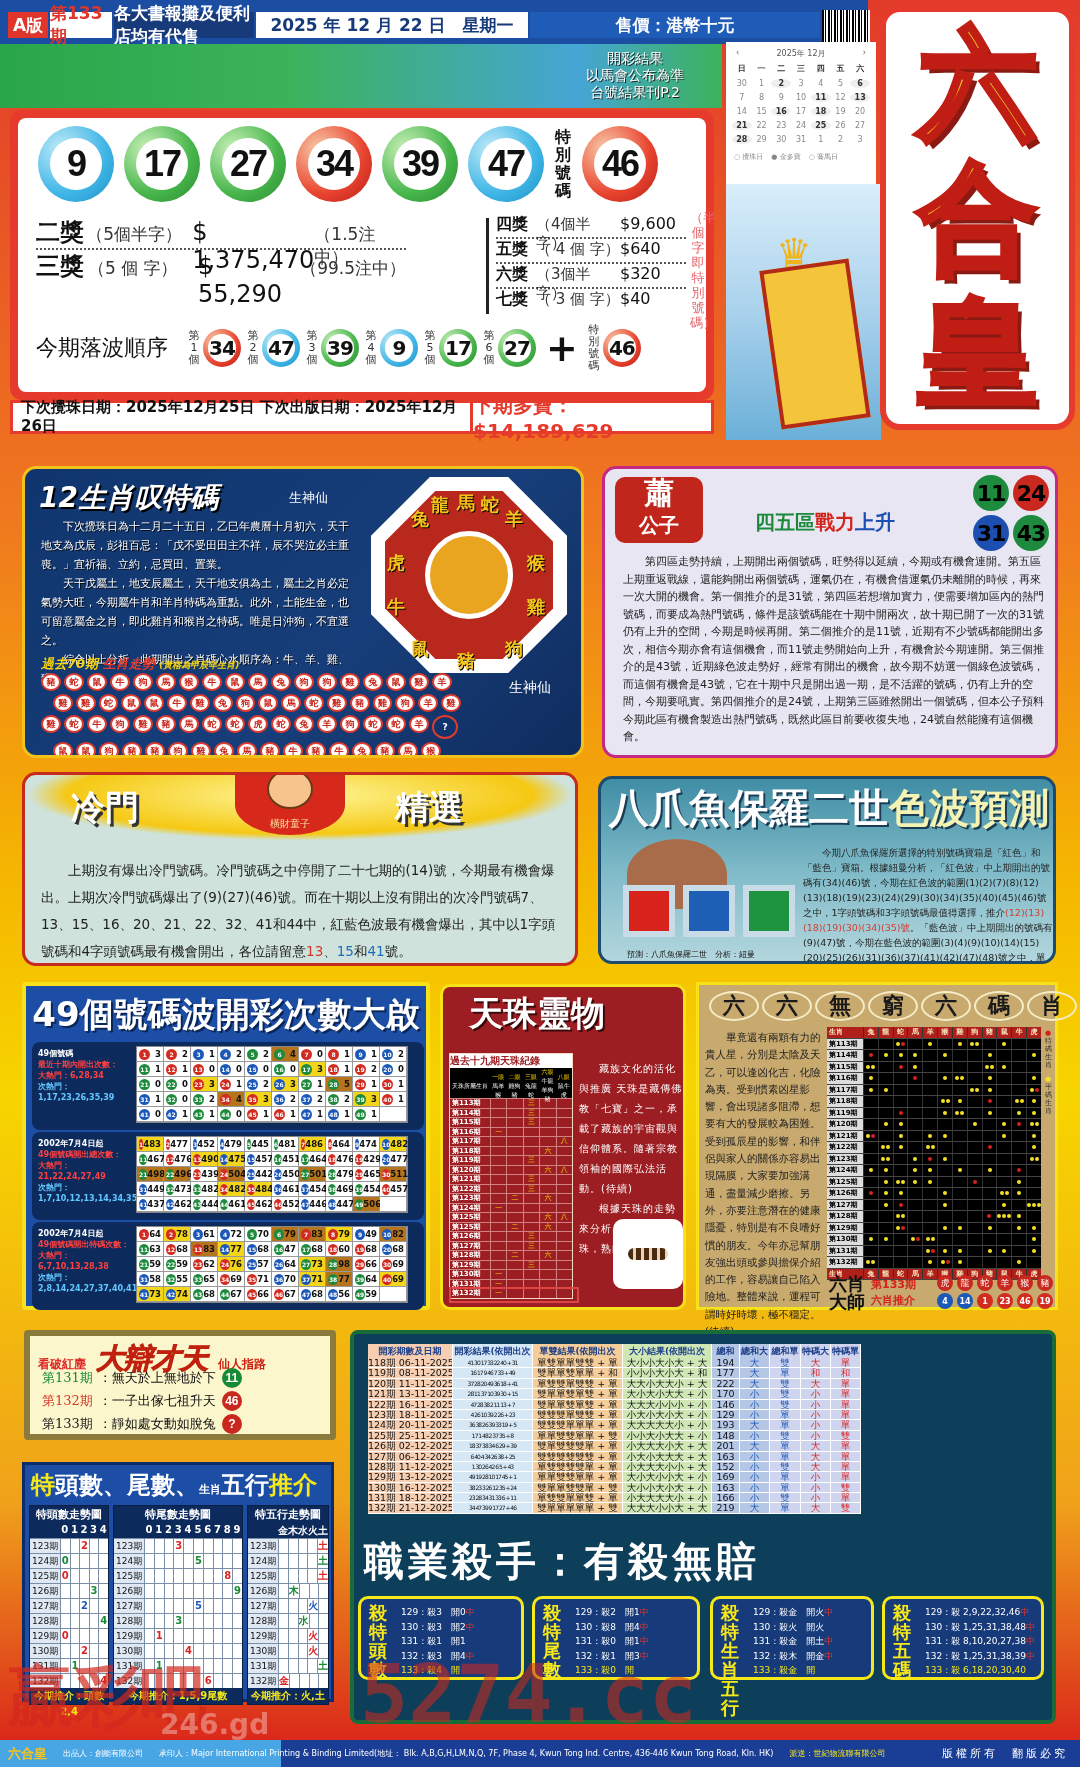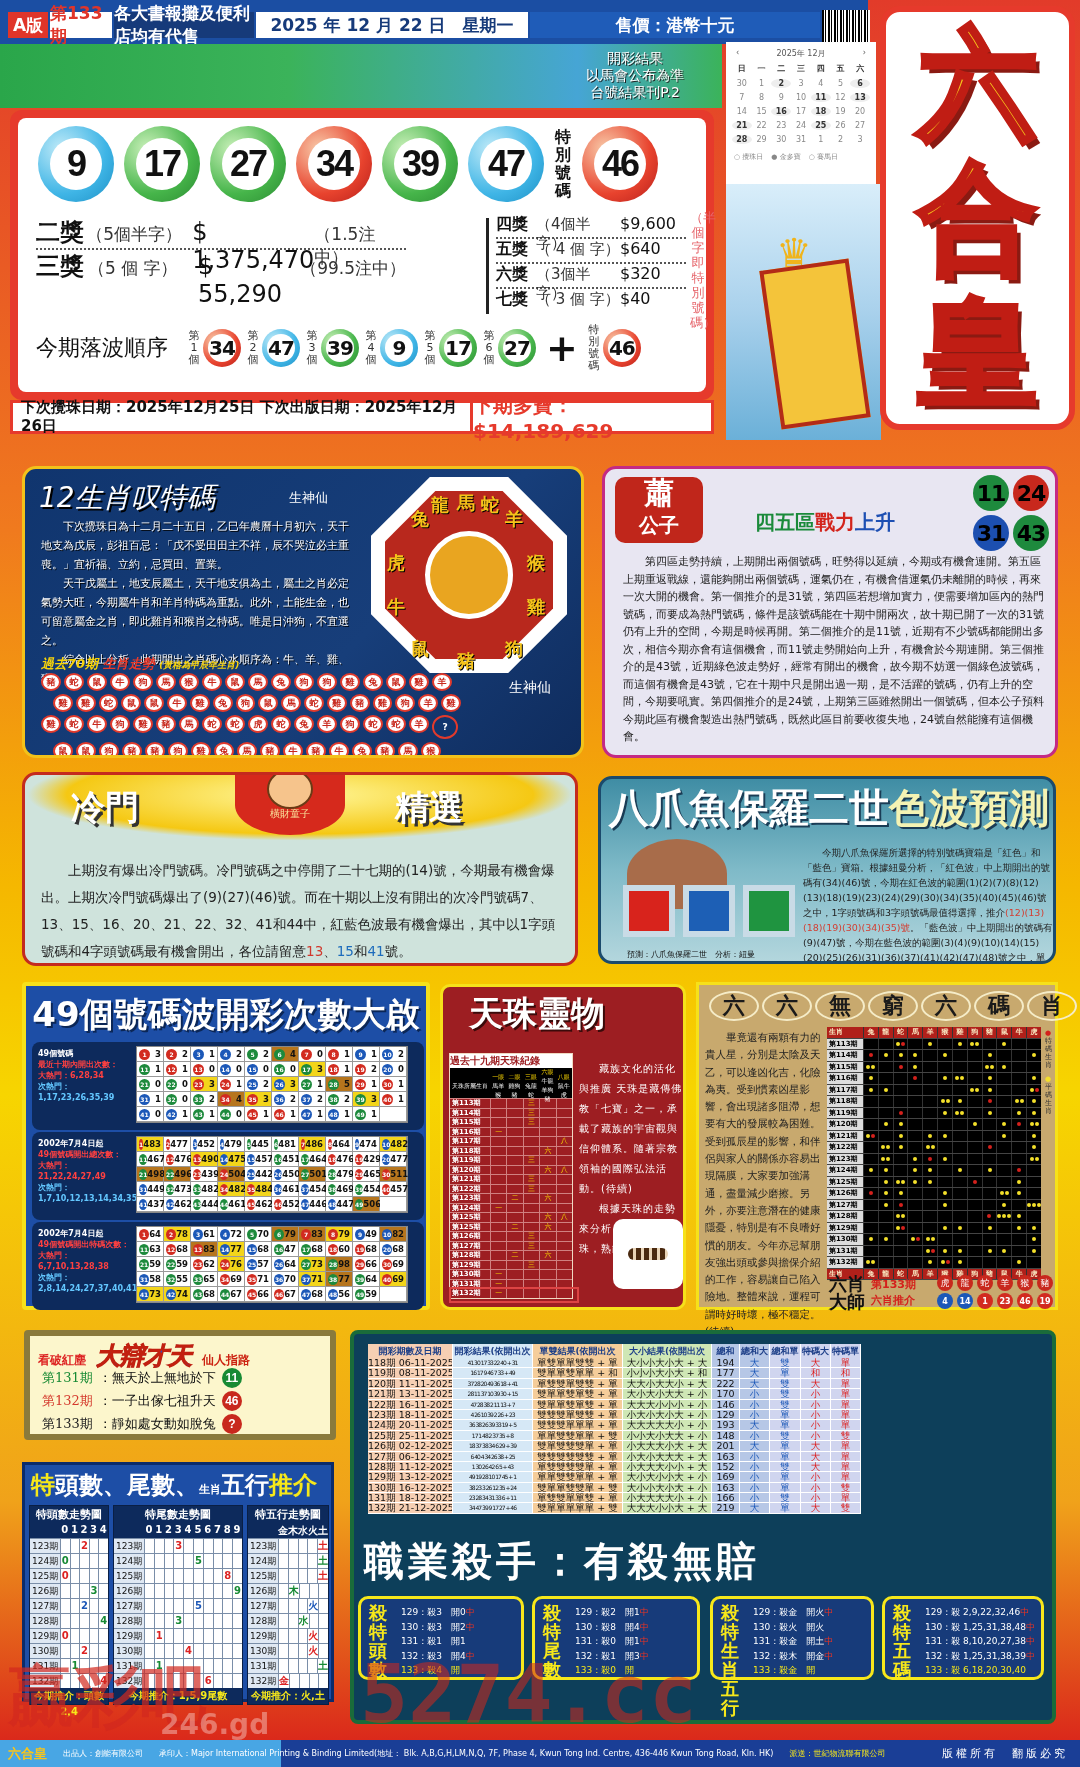--- a/index.html
+++ b/index.html
@@ -61,21 +61,21 @@
 #cal .legend{display:flex;gap:8px;padding:6px 8px;font-size:7px}
 #hero{left:726px;top:184px;width:155px;height:256px;background:linear-gradient(180deg,#d9eefa,#a9d1ec 50%,#6bb0d8)}
 #hero .bill{position:absolute;left:44px;top:80px;width:90px;height:160px;background:#f4c43a;border:4px solid #b32b17;transform:rotate(-8deg)}
 #hero .crown{position:absolute;left:50px;top:46px;font-size:40px;color:#f0b41c}
 #logo{left:880px;top:6px;width:195px;height:424px;background:#fff;border:6px solid #e63a2c;border-radius:20px;display:flex;flex-direction:column;align-items:center;justify-content:center}
 #logo span{font-size:118px;line-height:134px;font-weight:900;color:#f7c51b;-webkit-text-stroke:5px #c01d14;text-shadow:6px 6px 0 #8a1a12}
 
 .panel{position:absolute;border-radius:14px;overflow:hidden}
 
 #zodiac{left:22px;top:466px;width:562px;height:292px;background:linear-gradient(135deg,#10356e,#173e7a 60%,#0f2c5d);border:3px solid #f3c21a}
-#zodiac h2{position:absolute;left:14px;top:10px;font-size:28px;color:#fff;font-style:italic;font-weight:400;text-shadow:2px 2px 0 #000}
+#zodiac h2{position:absolute;left:14px;top:10px;font-size:28px;color:#fff;font-style:italic;font-weight:700;text-shadow:2px 2px 0 #000}
 #zodiac .auth{position:absolute;left:264px;top:20px;color:#fff;font-size:13px;font-family:"DejaVu Serif",serif}
 #zodiac .txt{position:absolute;left:16px;top:48px;width:316px;color:#fff;font-size:11px;line-height:19px;text-shadow:1px 1px 0 #000}
 #zodiac .txt p{text-indent:2em}
 .octa{position:absolute;left:338px;top:8px;width:196px;height:196px;background:#fff;clip-path:polygon(30% 0,70% 0,100% 30%,100% 70%,70% 100%,30% 100%,0 70%,0 30%)}
 .octa .ring{position:absolute;left:14px;top:14px;width:168px;height:168px;background:#b8281d;clip-path:polygon(30% 0,70% 0,100% 30%,100% 70%,70% 100%,30% 100%,0 70%,0 30%)}
 .octa .core{position:absolute;left:54px;top:54px;width:88px;height:88px;border-radius:50%;background:#e9a520;border:5px solid #fff}
 .octa .zl{position:absolute;font-size:18px;font-weight:900;color:#f5c31a;text-shadow:1px 1px 0 #000}
 #zodiac .past{position:absolute;left:16px;top:186px;font-size:13px;color:#f7d30b;font-style:italic;font-weight:bold}
 #zodiac .past b{color:#e83a2a}
 #zodiac .hexrows{position:absolute;left:16px;top:204px;width:420px}
@@ -92,21 +92,21 @@
 #xiao .hd .g{color:#1a8a3a}#xiao .hd .r{color:#d3241c}#xiao .hd .b{color:#1d4fb3}
 #xiao .picks{position:absolute;left:368px;top:6px;display:grid;grid-template-columns:repeat(2,36px);gap:4px}
 .pk{width:36px;height:36px;border-radius:50%;display:flex;align-items:center;justify-content:center;color:#000;font-weight:900;font-size:22px;letter-spacing:-1px}
 .pk.g{background:#1e8a3d}.pk.r{background:#c8281d}.pk.b{background:#1c4fb0}
 #xiao .txt{position:absolute;left:18px;top:84px;width:424px;font-size:11px;line-height:17.5px;color:#222;text-indent:2em}
 
 #cold{left:22px;top:772px;width:556px;height:194px;background:#cfe3dc;border:3px solid #c42a1e}
 #cold .banner{position:absolute;left:0;top:0;width:100%;height:66px;background:radial-gradient(ellipse at 50% 30%,#fff79a,#f5c813 60%,transparent 70%)}
 #cold .t1{position:absolute;left:46px;top:10px;font-size:34px;font-weight:900;color:#fff;text-shadow:3px 3px 0 #333}
 #cold .t2{position:absolute;left:370px;top:10px;font-size:34px;font-weight:900;color:#fff;text-shadow:3px 3px 0 #333}
-#cold .kid{position:absolute;left:210px;top:0;width:110px;height:60px;background:#d6291c;border-radius:0 0 50% 50%;display:flex;align-items:flex-end;justify-content:center;color:#f8e09a;font-size:10px;padding-bottom:14px}
+#cold .kid{position:absolute;left:210px;top:0;width:110px;height:60px;background:#d6291c;border-radius:0 0 50% 50%;display:flex;align-items:flex-end;justify-content:center;color:#f8e09a;font-size:10px;padding-bottom:4px}
 #cold .kid .face{position:absolute;top:-6px;left:32px;width:46px;height:40px;background:#f6c48c;border-radius:50%;border:2px solid #6a3b16}
 #cold .txt{position:absolute;left:16px;top:82px;width:526px;font-size:13.5px;line-height:27px;text-indent:2em;color:#222}
 #cold .red{color:#d0392d}#cold .blue{color:#1c6cbc}
 
 #octo{left:598px;top:776px;width:458px;height:188px;background:linear-gradient(180deg,#3f8da4,#7fbac8 50%,#b3d6dd);border:3px solid #1b4a6c}
 #octo h2{position:absolute;left:8px;top:2px;font-size:40px;font-weight:900;color:#fff;text-shadow:2px 2px 0 #1a3c55}
 #octo h2 .y{color:#f4f3b3}
 .octopus{position:absolute;left:26px;top:60px;width:100px;height:70px;background:#a86c4a;border-radius:50% 50% 30% 30%}
 .box{position:absolute;top:106px;width:52px;height:52px;border:6px solid #c9dbe6}
 #octo .cap{position:absolute;left:26px;top:170px;font-size:8px;font-family:"DejaVu Serif",serif}
@@ -156,21 +156,21 @@
 #ll .recl{position:absolute;left:172px;top:292px;color:#d4211c;font-size:11px;font-weight:900;line-height:16px}
 #ll .recz{position:absolute;left:238px;top:290px;display:flex;gap:4px}
 #ll .recz span{width:16px;height:16px;border-radius:50%;background:#c8281d;color:#fff;font-size:9px;display:flex;align-items:center;justify-content:center}
 #ll .recn{position:absolute;left:238px;top:308px;display:flex;gap:4px}
 #ll .recn span{width:16px;height:16px;border-radius:50%;color:#fff;font-size:8px;display:flex;align-items:center;justify-content:center;font-weight:bold}
 
 #riddle{left:24px;top:1330px;width:312px;height:110px;background:#8a7a3c;border-radius:4px;padding:6px}
 #riddle .inner{background:#fcf6cc;width:100%;height:100%;position:relative}
 #riddle .h{position:absolute;left:8px;top:4px;display:flex;align-items:baseline;gap:10px}
 #riddle .h .a{color:#d22;font-size:12px;font-weight:bold}
-#riddle .h .b{color:#1d4ed8;font-size:24px;font-weight:900;-webkit-text-stroke:1px #c2200f;font-style:italic}
+#riddle .h .b{color:#a16207;font-size:28px;font-weight:900;-webkit-text-stroke:1px #c2200f;font-style:italic}
 #riddle .h .c{color:#c21;font-size:12px;font-weight:bold}
 #riddle .row{position:absolute;left:12px;display:flex;align-items:center;font-size:13px;font-family:"DejaVu Serif",serif;gap:6px}
 #riddle .row .bl{width:20px;height:20px;border-radius:50%;color:#fff;font-size:12px;font-weight:900;display:flex;align-items:center;justify-content:center;font-family:"Liberation Sans",sans-serif}
 
 #trend{left:22px;top:1462px;width:312px;height:240px;background:#1d4ea6;border:3px solid #0b2b6a}
 #trend h2{position:absolute;left:6px;top:4px;font-size:24px;font-weight:900;color:#fff;white-space:nowrap}
 #trend h2 .y{color:#f7e81a}
 .tb{position:absolute;top:40px;background:#0d2a5c;border:1px solid #0a1f45}
 .tb .th{color:#fff;font-size:11px;font-weight:bold;text-align:center;height:18px;line-height:18px}
 .tb .cols{display:grid;color:#fff;font-size:10px;font-weight:bold;height:14px;text-align:center}

